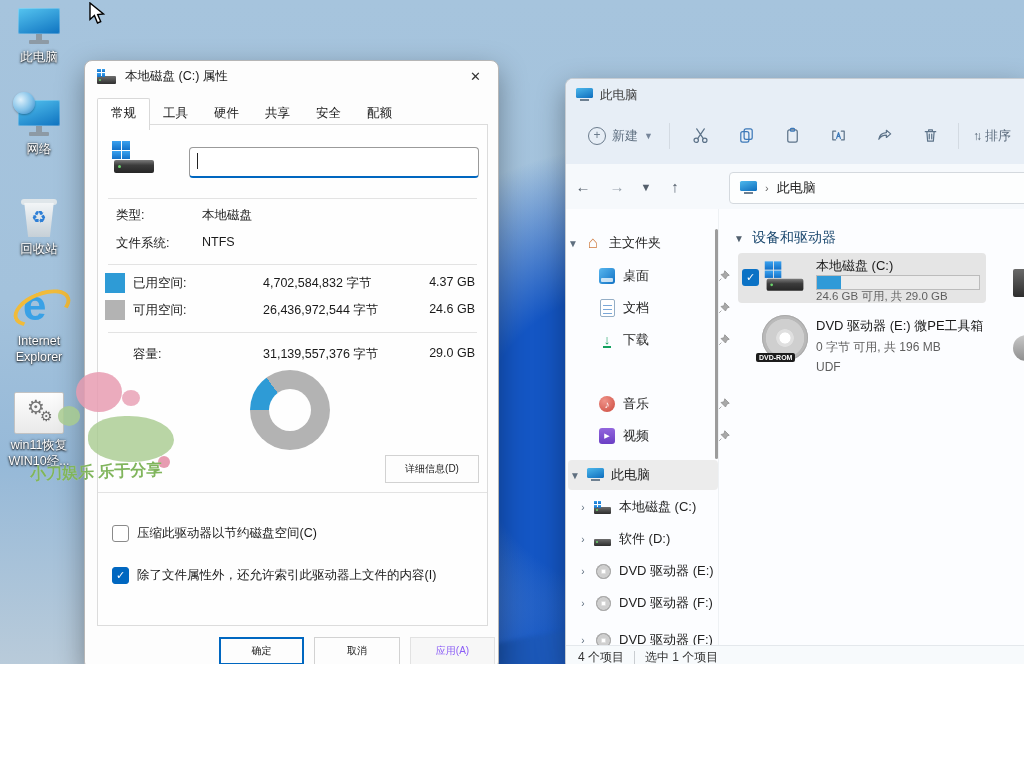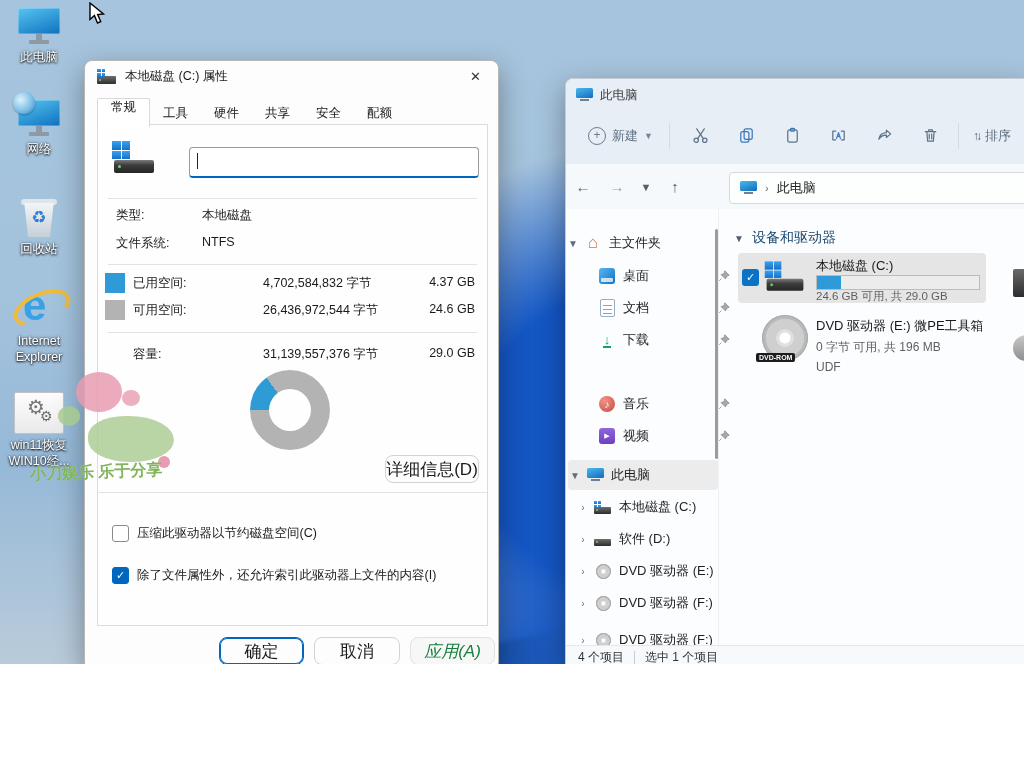--- a/index.html
+++ b/index.html
@@ -54,42 +54,42 @@
   #dialog .title{font-size:12.5px;color:#1a1a1a;margin-left:8px;}
   #dialog .closebtn{position:absolute;right:0;top:0;width:45px;height:30px;display:flex;align-items:center;justify-content:center;font-size:13px;color:#333;border-top-right-radius:8px;}
   .minidrive{position:relative;width:20px;height:15px;margin-left:12px;}
   .minidrive .bar{position:absolute;bottom:0;left:0;width:19px;height:8px;border-radius:1px;background:linear-gradient(180deg,#6e6e6e,#2f2f2f);}
   .minidrive .bar::after{content:"";position:absolute;left:2px;top:3px;width:2px;height:2px;border-radius:50%;background:#69d46b;}
   .wlogo{display:grid;grid-template-columns:1fr 1fr;grid-template-rows:1fr 1fr;gap:1px;}
   .wlogo i{background:linear-gradient(180deg,#3ba2ef,#1371c8);}
   .minidrive .wlogo{position:absolute;left:0;top:0;width:8px;height:8px;}
   .tabs{position:absolute;left:12px;top:37px;display:flex;}
   .tab{position:relative;padding:5px 13px;font-size:12.5px;color:#1a1a1a;margin-top:2px;}
-  .tab.active{background:#fff;border:1px solid #d9d9d9;border-bottom:none;margin-top:0;padding:0 13px 8px;z-index:3;border-radius:2px 2px 0 0;}
+  .tab.active{background:#fff;border:1px solid #d9d9d9;border-bottom:none;margin-top:0;padding:6px 13px 8px;z-index:3;border-radius:2px 2px 0 0;}
   .page{position:absolute;left:12px;top:63px;width:389px;height:500px;border:1px solid #dcdcdc;background:#fefefe;}
   .sep{position:absolute;left:10px;right:10px;height:1px;background:#e3e3e3;}
   .bigdrive{position:relative;width:44px;height:34px;}
   .bigdrive .wlogo{position:absolute;left:0;top:0;width:18px;height:18px;}
   .bigdrive .bar{position:absolute;bottom:2px;left:2px;width:40px;height:13px;border-radius:2px;background:linear-gradient(180deg,#7a7a7a 0%,#3c3c3c 40%,#262626 100%);}
   .bigdrive .bar::after{content:"";position:absolute;left:4px;top:5px;width:3px;height:3px;border-radius:50%;background:#69d46b;}
   .textbox{position:absolute;left:91px;top:22px;width:288px;height:28px;background:#fff;border:1px solid #9a9a9a;border-bottom:2px solid #0067c0;border-radius:4px;}
   .textbox .caret{position:absolute;left:7px;top:5px;width:1px;height:16px;background:#222;}
   .prow{position:absolute;left:18px;right:12px;height:18px;font-size:12.5px;color:#1a1a1a;display:flex;}
   .prow .lab{width:86px;}
   .sw{position:absolute;width:20px;height:20px;}
   .srow{position:absolute;left:35px;right:12px;font-size:12.5px;color:#1a1a1a;display:flex;}
   .srow .lab{width:130px;}
   .srow .bytes{flex:1;text-align:left;}
   .srow .gb{width:78px;text-align:right;}
   .donut{position:absolute;left:152px;top:245px;width:80px;height:80px;border-radius:50%;}
   .donut::after{content:"";position:absolute;left:19px;top:19px;width:42px;height:42px;border-radius:50%;background:#fefefe;}
   .drvcap{position:absolute;left:0;width:100%;text-align:center;font-size:12.5px;color:#1a1a1a;}
-  .btn{position:absolute;height:26px;border-radius:8px;background:#fdfdfd;border:1px solid #d2d2d2;font-size:17px;color:#1a1a1a;display:flex;align-items:center;justify-content:center;}
+  .btn{position:absolute;height:26px;border-radius:0;background:#fdfdfd;border:1px solid #d2d2d2;font-size:10px;color:#1a1a1a;display:flex;align-items:center;justify-content:center;}
   .btn.primary{border:1px solid #0067c0;box-shadow:inset 0 0 0 1px #0067c0;}
-  .btn.disabled{color:#15803d;background:#f7f7f7;border-color:#e2e2e2;font-style:italic;}
+  .btn.disabled{color:#8b5cf6;background:#f7f7f7;border-color:#e2e2e2;}
   .cbrow{position:absolute;left:14px;display:flex;align-items:center;gap:8px;font-size:12.5px;color:#1a1a1a;}
   .cbox{width:15px;height:15px;border:1px solid #8a8a8a;border-radius:3px;background:#fff;flex:0 0 auto;}
   .cbox.checked{background:#0067c0;border-color:#0067c0;color:#fff;font-size:11px;line-height:15px;text-align:center;}
 
   
   #explorer{left:565px;top:78px;width:460px;height:590px;border-radius:8px 0 0 8px;z-index:10;background:#fcfdff;border:1px solid #c6ccd2;border-right:none;overflow:hidden;}
   #explorer .chrome{position:absolute;left:0;top:0;right:0;height:85px;background:#e7eef6;}
   #explorer .tabrow{position:absolute;left:10px;top:4px;height:24px;display:flex;align-items:center;gap:7px;font-size:12.5px;color:#3c3c3c;}
   .tmon{position:relative;width:17px;height:14px;}
   .tmon .scr{position:absolute;left:0;top:0;width:17px;height:10px;border-radius:1.5px;background:linear-gradient(160deg,#4db8ec,#0d6dbd);}

